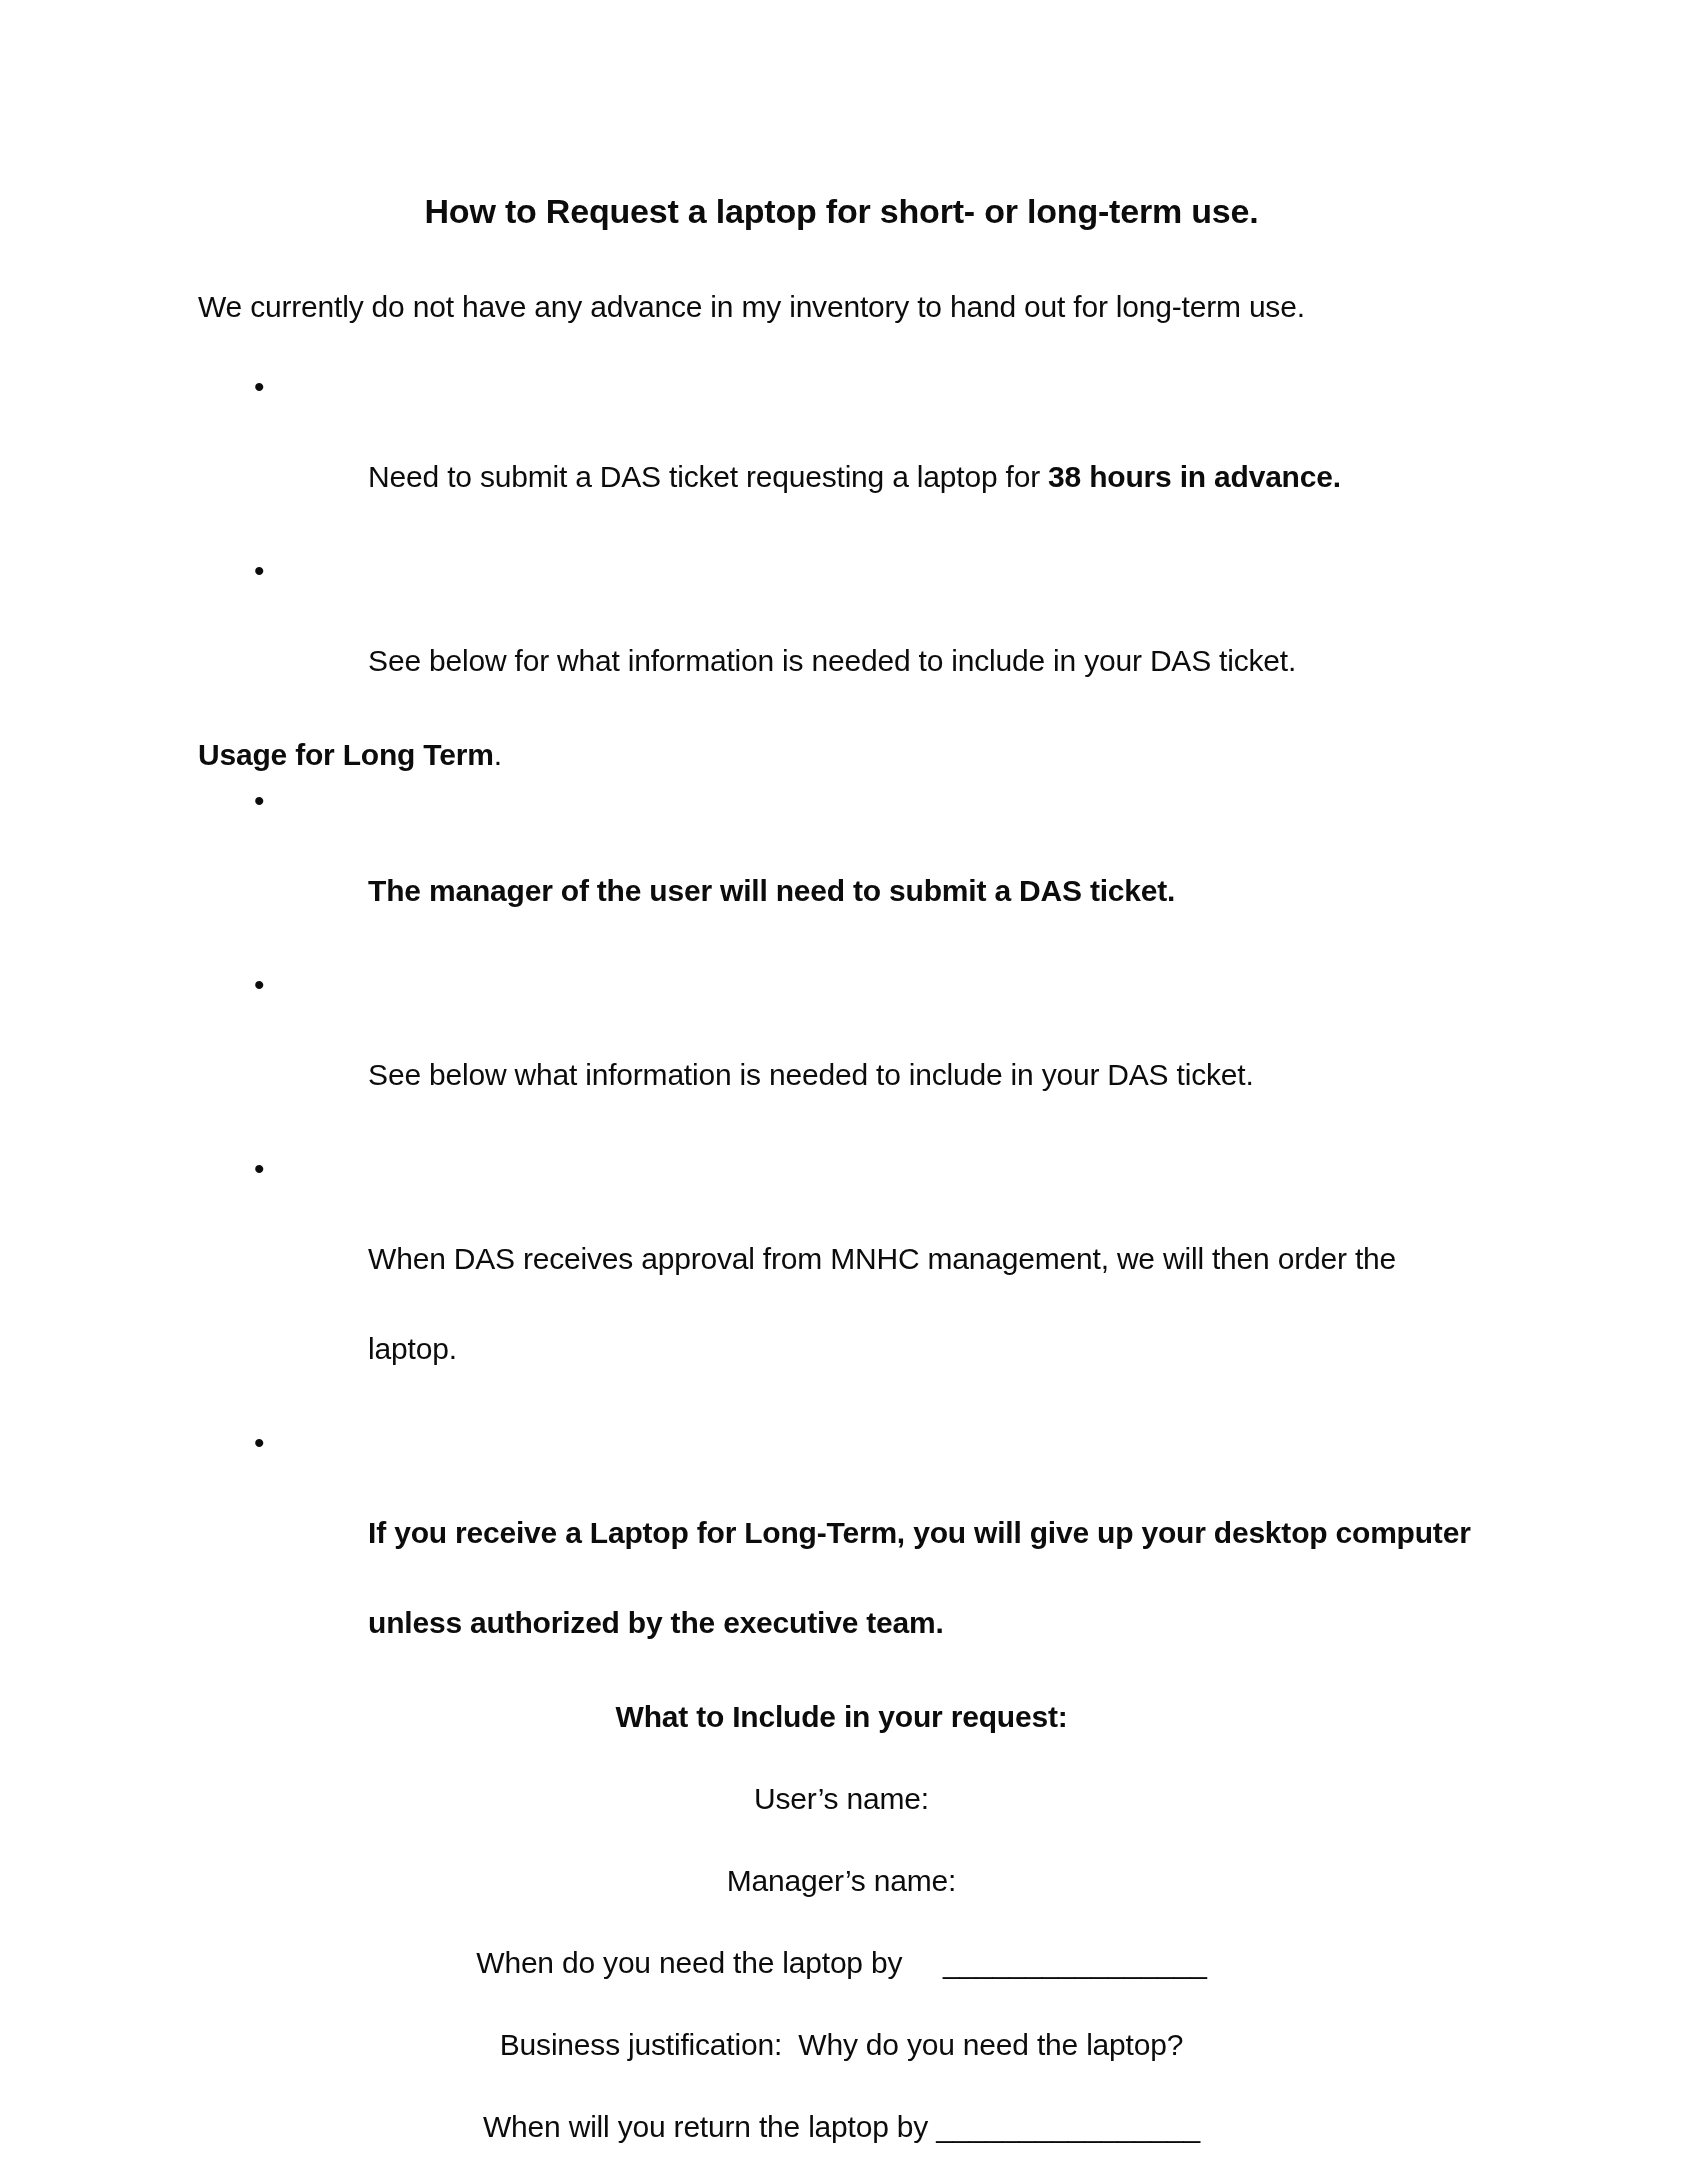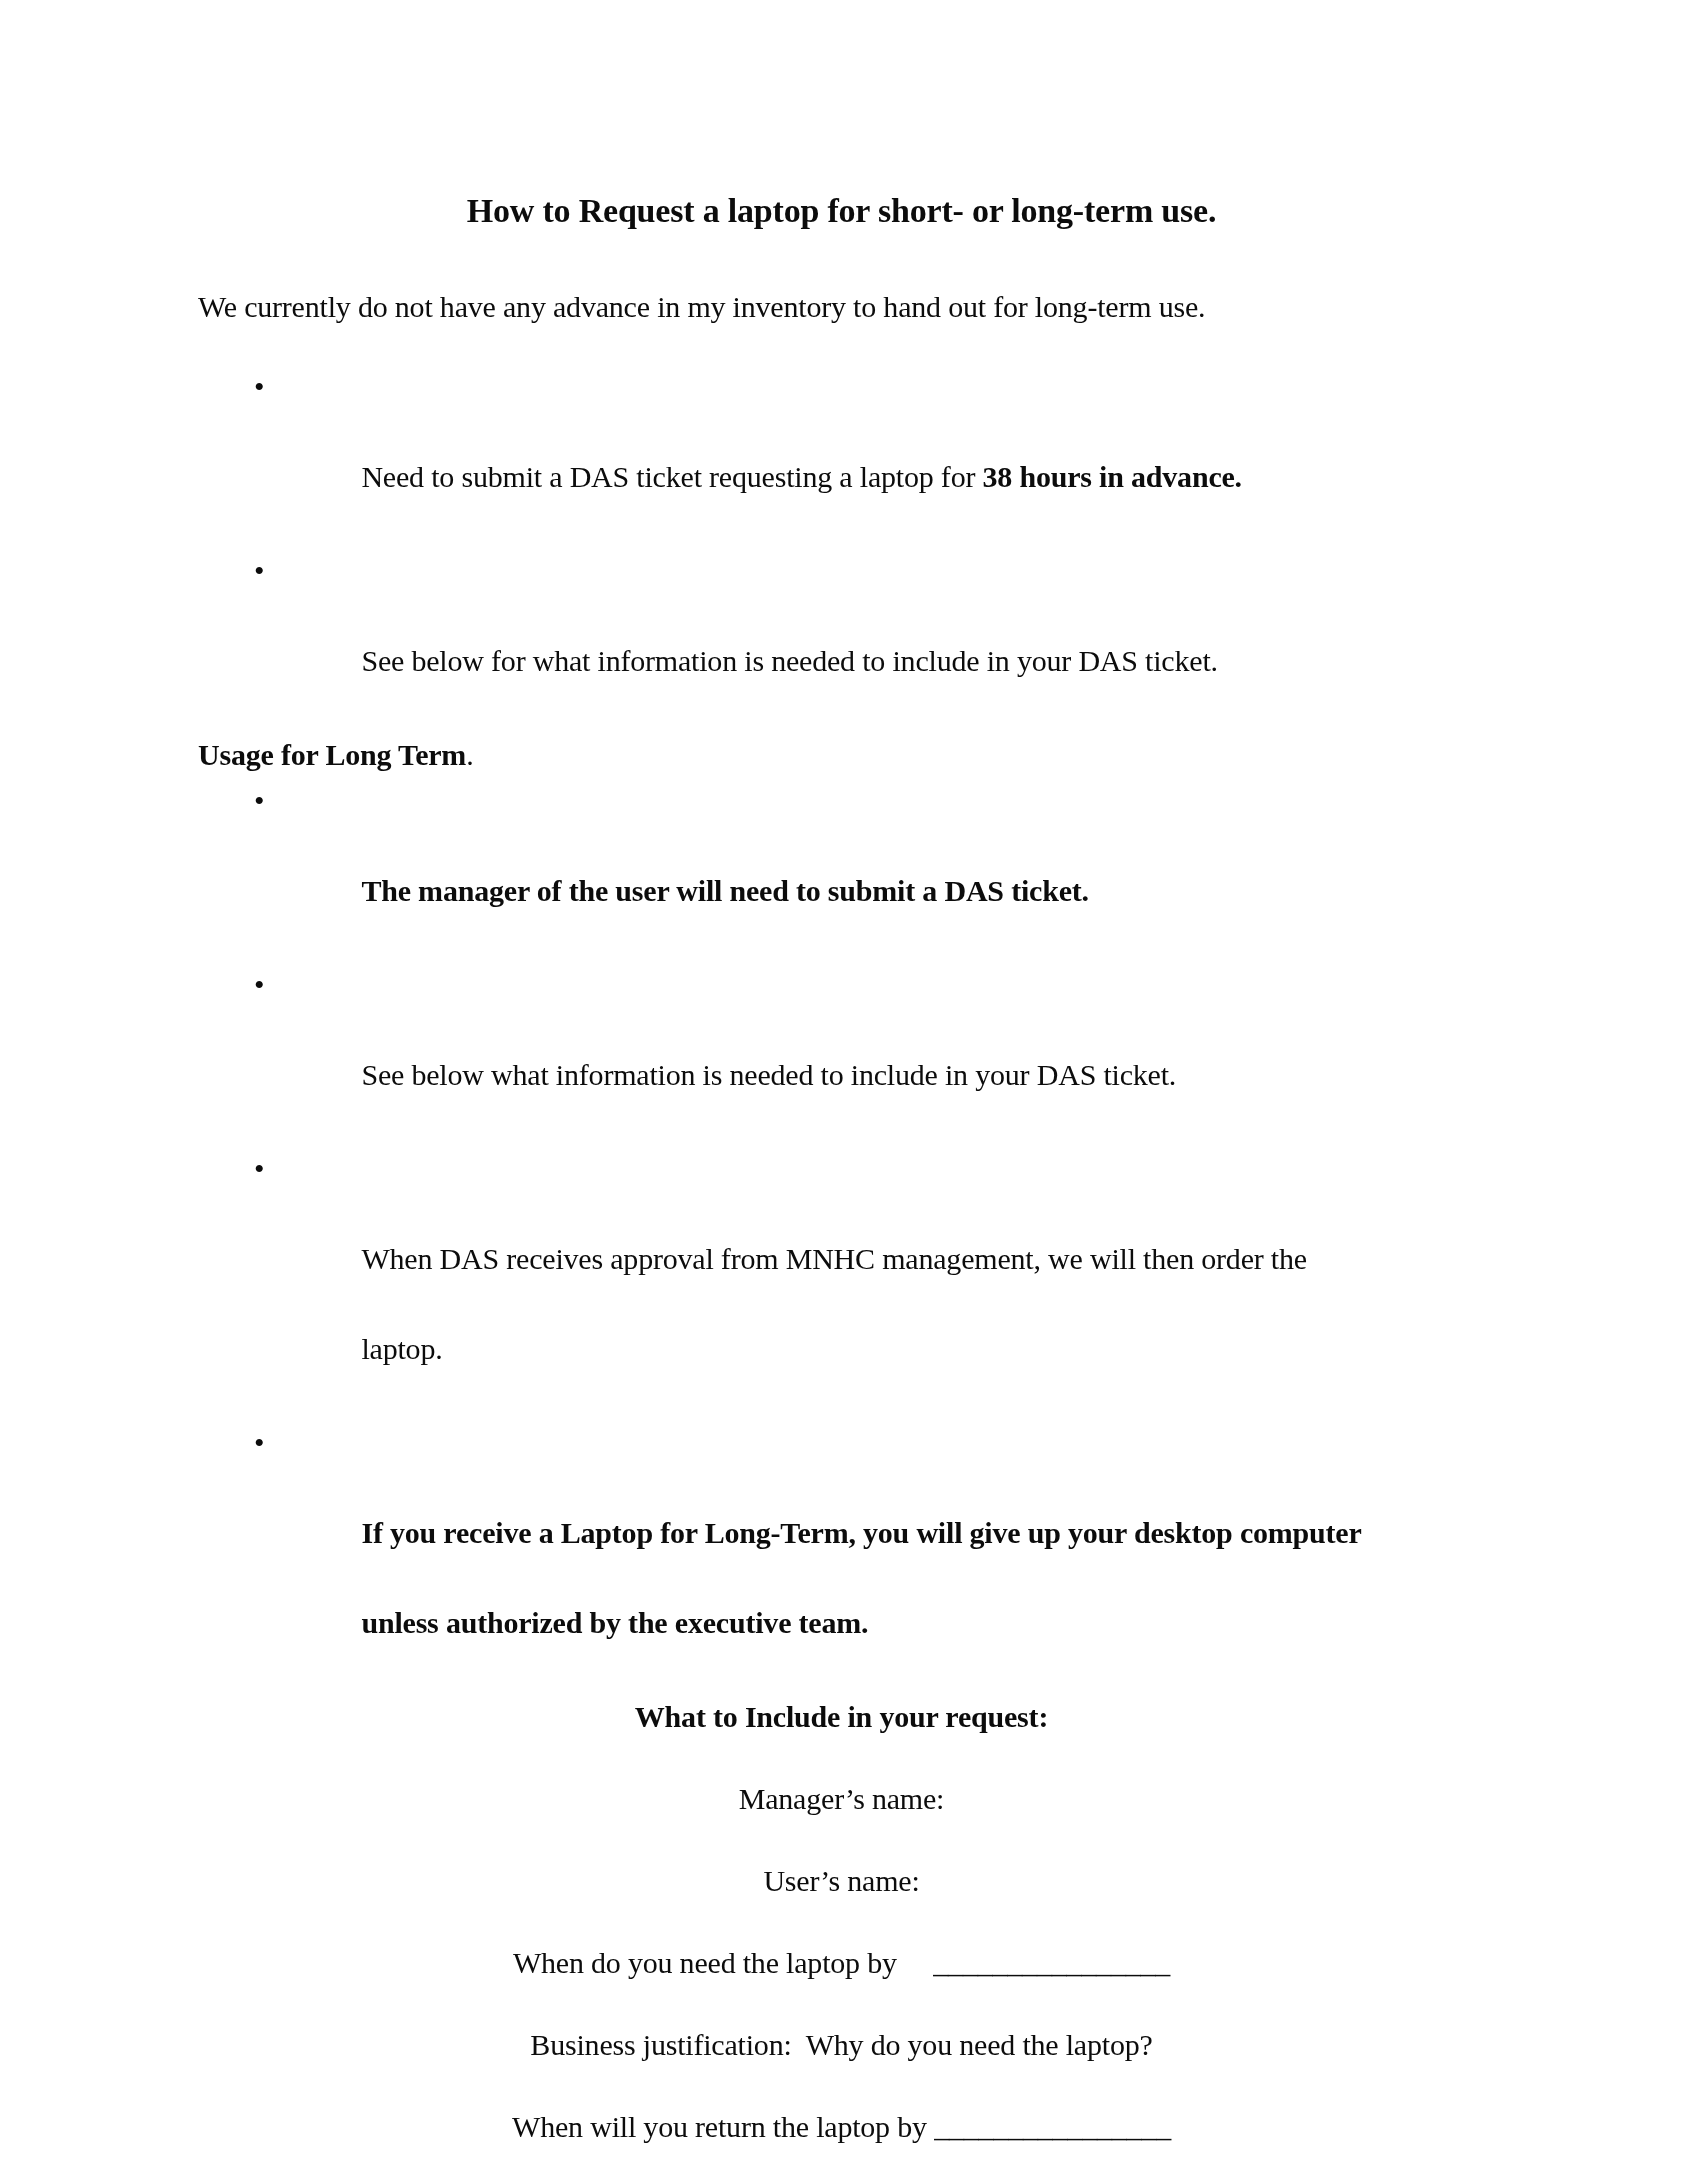--- a/index.html
+++ b/index.html
@@ -2,21 +2,21 @@
 <html><head>
 <meta charset="utf-8">
 <style>
   html, body { margin: 0; padding: 0; background: #ffffff; }
   .page {
     position: relative;
     width: 1683px;
     height: 2178px;
     background: #ffffff;
     color: #0c0c0c;
-    font-family: Liberation Serif, serif;
+    font-family: Liberation Sans, sans-serif;
     font-size: 30px;
     letter-spacing: -0.2px;
     overflow: hidden;
   }
   .content {
     position: absolute;
     left: 198px;
     top: 190px;
     width: 1287px;
   }
@@ -98,23 +98,23 @@
       <li>
         <span class="dot">•</span>
         <span class="ln b">If you receive a Laptop for Long-Term, you will give up your desktop computer</span><br>
         <span class="ln b">unless authorized by the executive team.</span>
       </li>
     </ul>
 
     <div class="sec2">
       <p class="h mt-inc">What to Include in your request:</p>
 
+      <p>User’s name:</p>
+
       <p>Manager’s name:</p>
-
-      <p>User’s name:</p>
 
       <p><span>When do you need the laptop by</span><span>     </span><span>________________</span></p>
 
       <p>Business justification:  Why do you need the laptop?</p>
 
       <p><span>When will you return the laptop by </span><span>________________</span></p>
 
     </div>
 
   </div>

